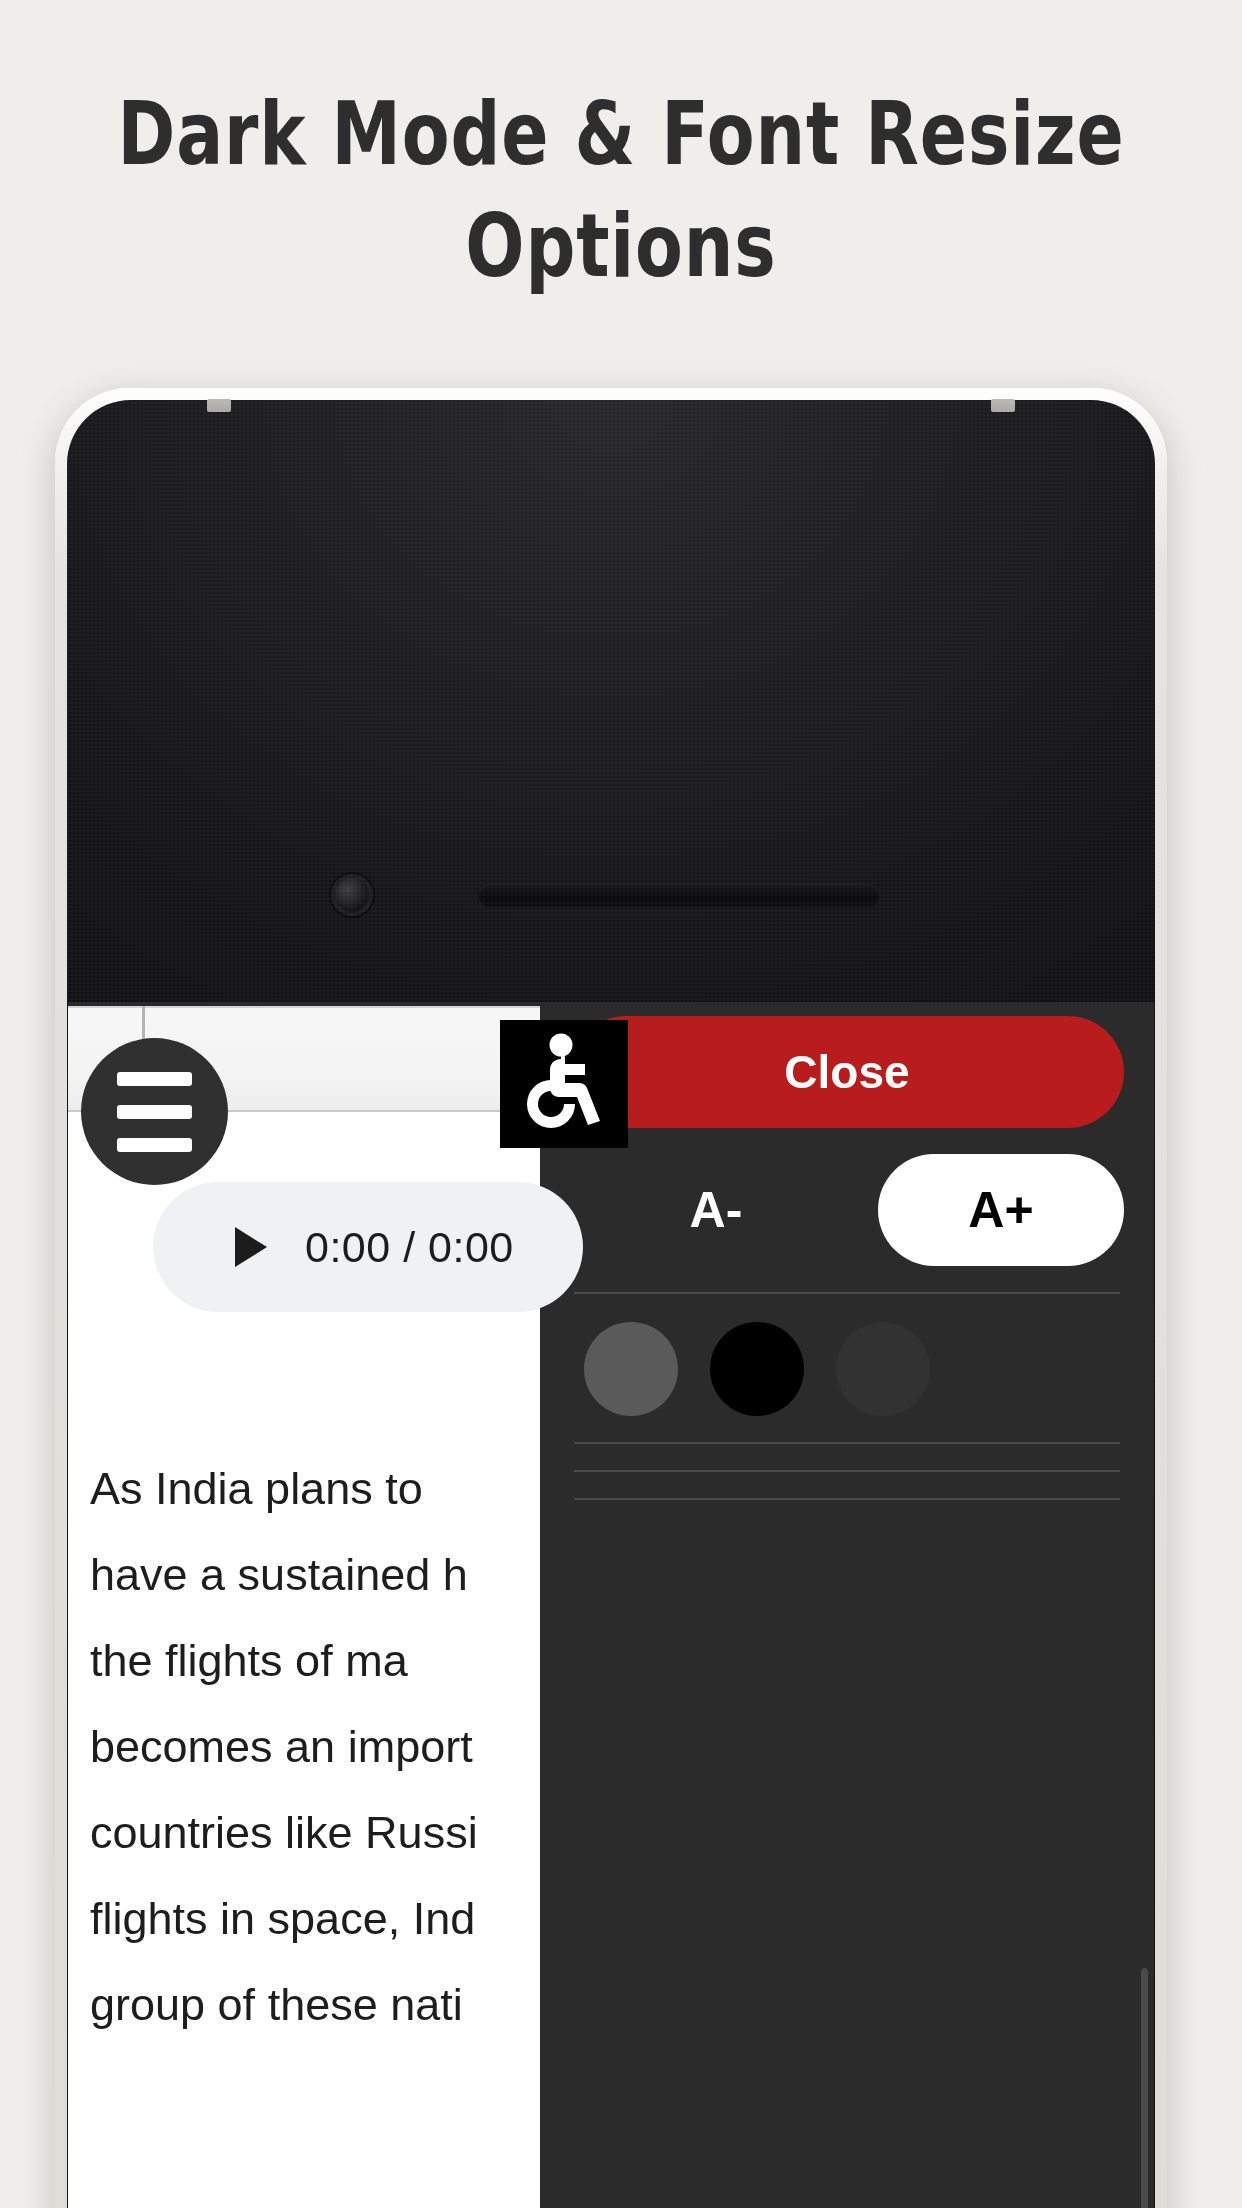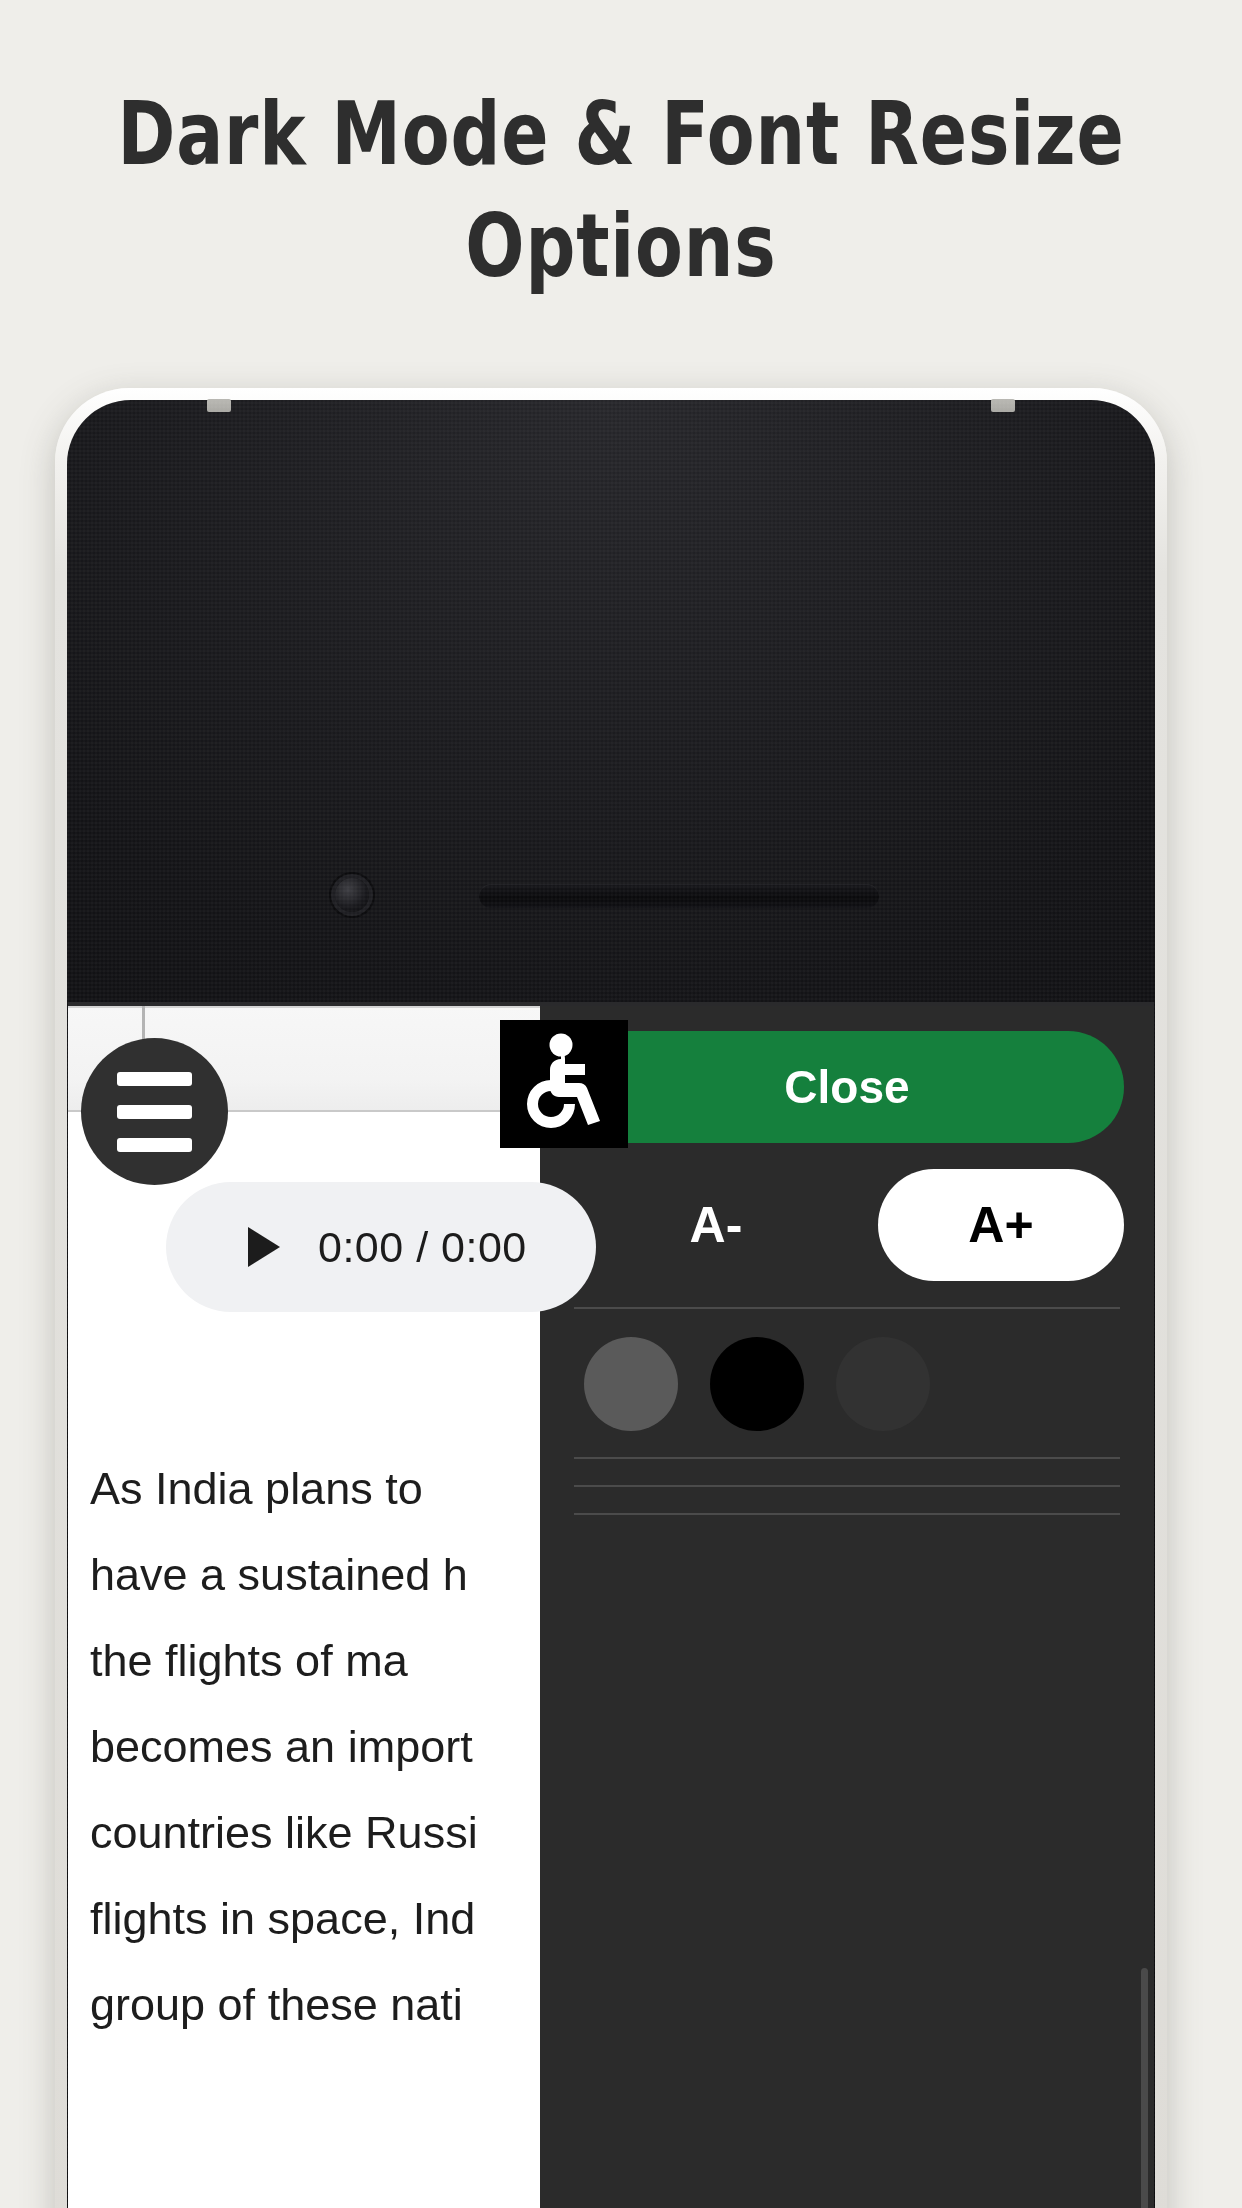--- a/index.html
+++ b/index.html
@@ -118,21 +118,21 @@
   .hamburger span{display:block;width:75px;height:14px;border-radius:3px;background:#fff;}
   .a11y-icon{
     position:absolute;left:432px;top:14px;
     width:128px;height:128px;
     background:#000;
     z-index:6;
     display:flex;align-items:center;justify-content:center;
   }
 
   .player{
-    position:absolute;left:98px;top:176px;
+    position:absolute;left:85px;top:176px;
     width:430px;height:130px;
     background:#f0f1f3;
     border-radius:66px;
     display:flex;align-items:center;
     z-index:3;
   }
   .play-tri{
     margin-left:82px;
     width:0;height:0;
     border-left:32px solid #1c1c1c;
@@ -172,22 +172,22 @@
     background:#4a4a4a;border-radius:4px;
   }
 
   .pill{
     height:112px;border-radius:56px;
     display:flex;align-items:center;justify-content:center;
     font-size:46px;font-weight:700;
     box-sizing:border-box;
   }
   .btn-close{
-    margin-top:25px;
-    background:#15803d;
+    margin-top:10px;
+    background:#b91c1c;
     color:#ffffff;
   }
   .size-row{
     margin-top:26px;
     display:flex;align-items:center;
     height:112px;
   }
   .btn-aminus{
     flex:0 0 292px;
     text-align:center;

